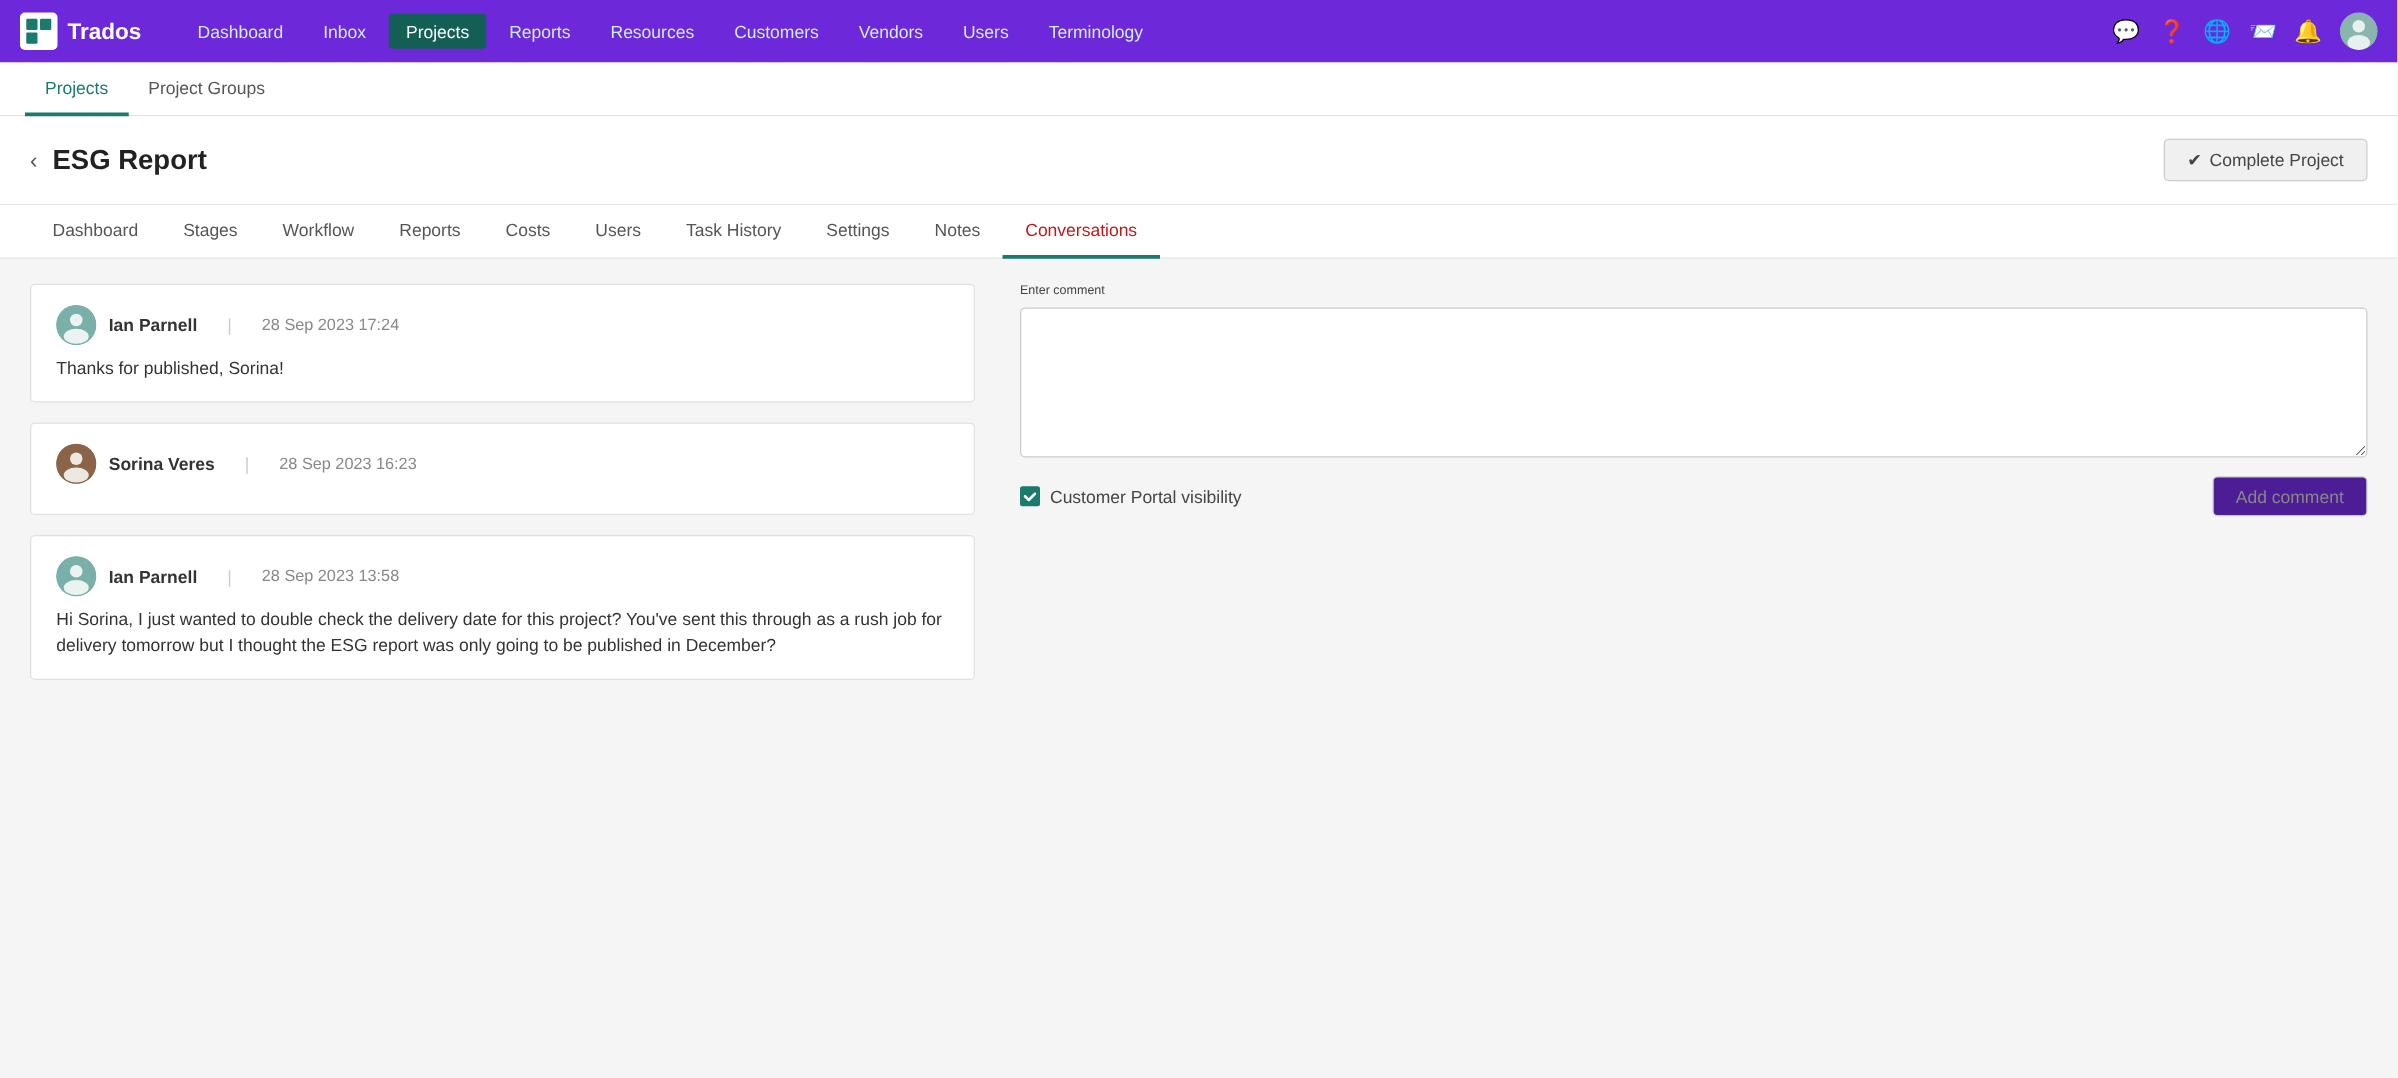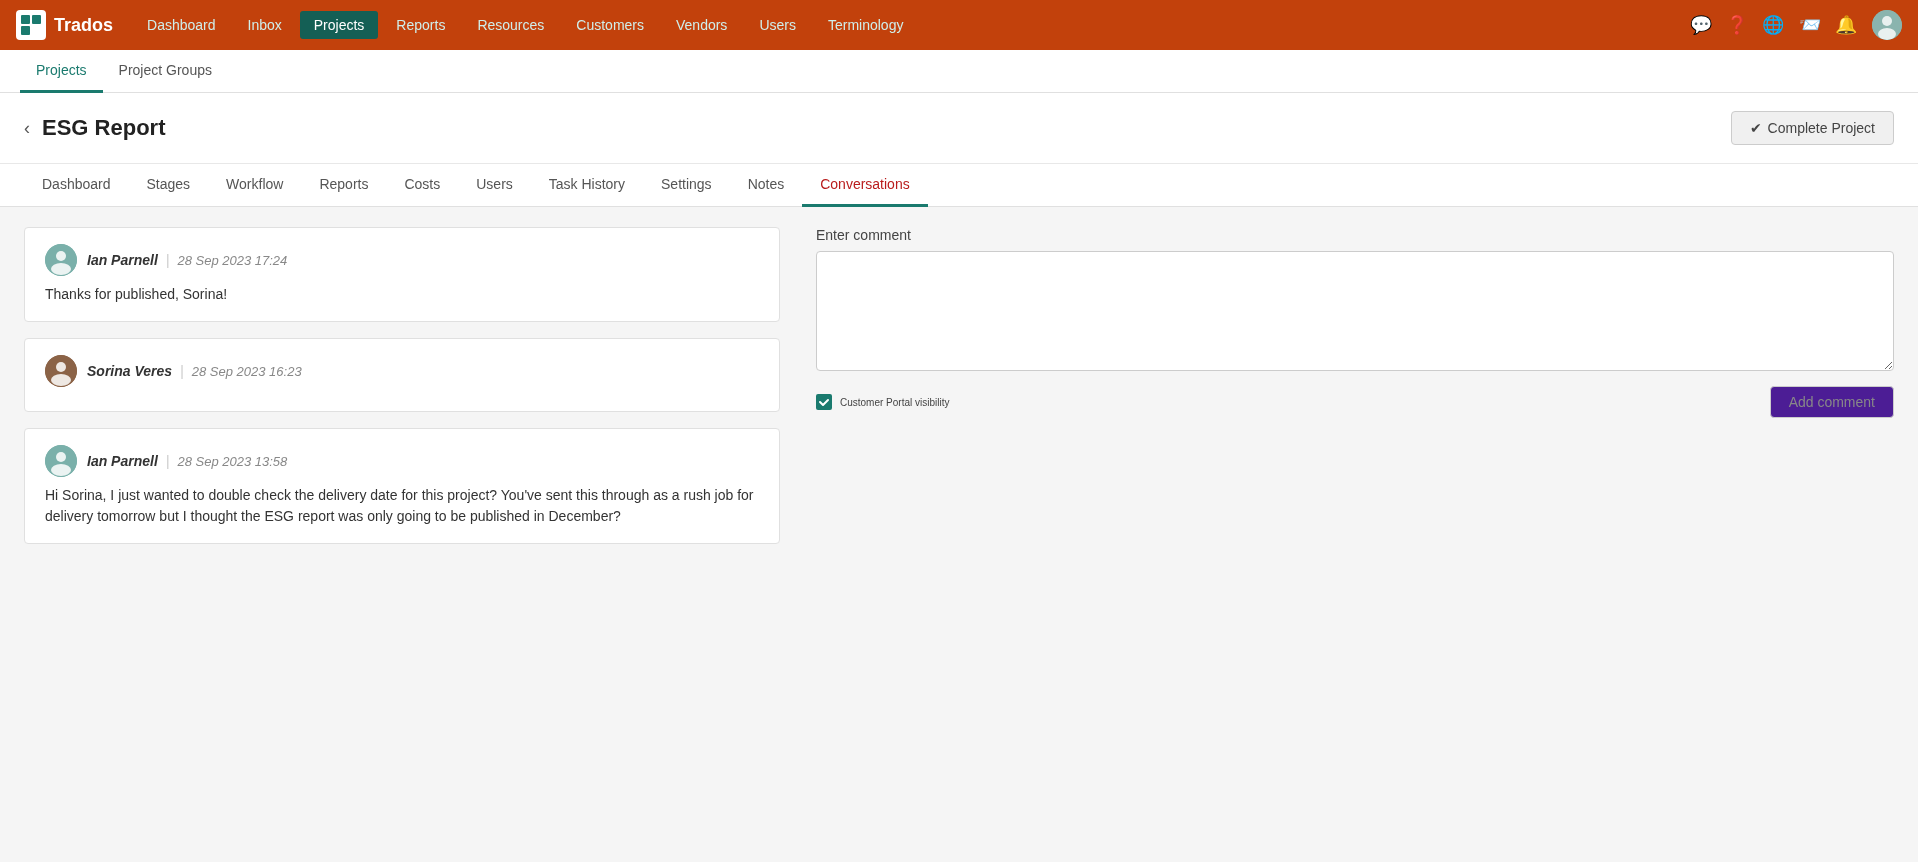--- a/index.html
+++ b/index.html
@@ -1,25 +1,26 @@
 <!DOCTYPE html>
 <html><head>
   <meta charset="utf-8">
   <style>
     * { box-sizing: border-box; margin: 0; padding: 0; }
     body { font-family: 'Segoe UI', Arial, sans-serif; font-size: 14px; background: #f5f5f5; color: #333; }
 
     
     .top-nav {
-      background: #c2410c;
+      background: #6d28d9;
       display: flex;
       align-items: center;
       height: 50px;
       padding: 0 16px;
       color: #fff;
+      gap: 11px;
     }
     .top-nav .logo {
       display: flex;
       align-items: center;
       gap: 8px;
       margin-right: 20px;
       font-size: 18px;
       font-weight: bold;
       color: #fff;
     }
@@ -189,23 +190,21 @@
       justify-content: center;
       font-size: 11px;
       color: #fff;
       flex-shrink: 0;
       overflow: hidden;
     }
     .comment-avatar.ian { background: #7ab0aa; }
     .comment-avatar.sorina { background: #8b6347; }
     .comment-meta {
       display: flex;
-      align-items: center;
-      gap: 8px;
-      font-style: italic;
+      gap: 24px;
     }
     .comment-author {
       font-weight: 600;
       color: #333;
       font-size: 14px;
     }
     .comment-date {
       color: #888;
       font-size: 13px;
     }
@@ -214,21 +213,21 @@
       font-size: 14px;
       line-height: 1.5;
     }
 
     
     .comment-form-panel {
       flex: 1;
       padding: 20px 24px 20px 16px;
     }
     .form-label {
-      font-size: 14px;
+      font-size: 10px;
       color: #444;
       margin-bottom: 8px;
     }
     .comment-textarea {
       width: 100%;
       height: 120px;
       border: 1px solid #ccc;
       border-radius: 4px;
       padding: 10px;
       font-size: 14px;
@@ -254,21 +253,21 @@
       border: none;
       border-radius: 2px;
       display: inline-flex;
       align-items: center;
       justify-content: center;
       cursor: pointer;
       flex-shrink: 0;
     }
     .teal-checkbox svg { width: 12px; height: 12px; }
     .checkbox-label {
-      font-size: 10px;
+      font-size: 14px;
       color: #444;
       text-align: right;
     }
     .add-comment-btn {
       background: #4c1d95;
       border: 1px solid #ccc;
       padding: 7px 18px;
       border-radius: 4px;
       cursor: pointer;
       font-size: 14px;

